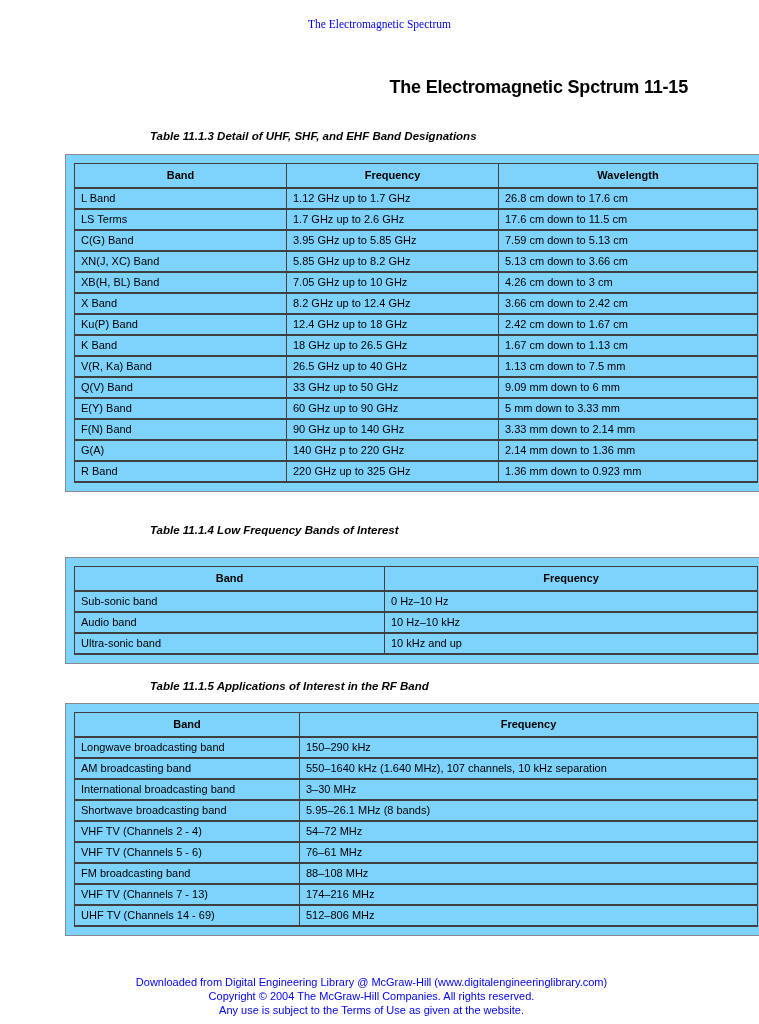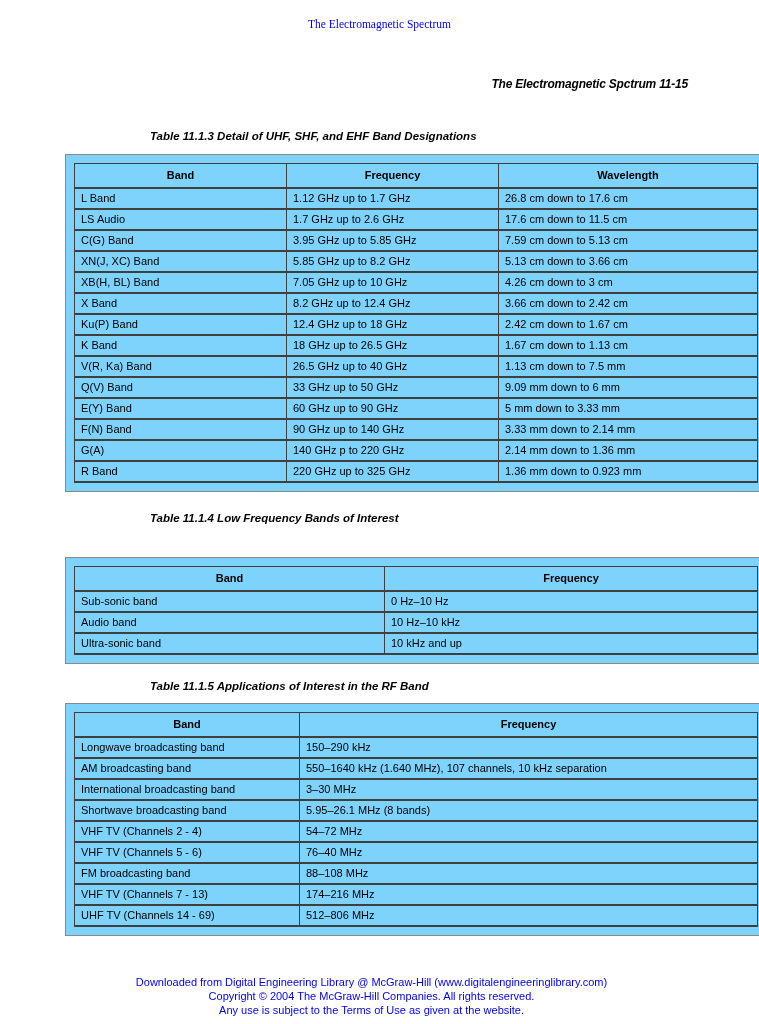--- a/index.html
+++ b/index.html
@@ -23,36 +23,35 @@
     right: 0;
     text-align: center;
     font-size: 11.5px;
     color: #0000ee;
     font-family: Liberation Serif, serif;
   }
   .running-head {
     position: absolute;
     top: 77px;
     right: 71px;
-    font-size: 12px;
+    font-size: 18px;
     font-weight: bold;
     color: #000000;
     letter-spacing: -0.2px;
-    font-style: italic;
   }
   .tbl-title {
     position: absolute;
     left: 150px;
     font-size: 11.5px;
     font-weight: bold;
     color: #000000;
     font-style: italic;
   }
   #t1-title { top: 130px; }
-  #t2-title { top: 512px; }
+  #t2-title { top: 524px; }
   #t3-title { top: 680px; }
   .tblwrap {
     position: absolute;
     left: 65px;
     width: 702px;
     border: 1px solid #8a8a8a;
     padding: 8px;
     box-sizing: border-box;
     background: #7dd3fc;
   }
@@ -121,21 +120,21 @@
             <th>Wavelength</th>
           </tr>
         </thead>
       <tbody>
           <tr>
             <td>L Band</td>
             <td>1.12 GHz up to 1.7 GHz</td>
             <td>26.8 cm down to 17.6 cm</td>
           </tr>
           <tr>
-            <td>LS Audio</td>
+            <td>LS Terms</td>
             <td>1.7 GHz up to 2.6 GHz</td>
             <td>17.6 cm down to 11.5 cm</td>
           </tr>
           <tr>
             <td>C(G) Band</td>
             <td>3.95 GHz up to 5.85 GHz</td>
             <td>7.59 cm down to 5.13 cm</td>
           </tr>
           <tr>
             <td>XN(J, XC) Band</td>
@@ -257,21 +256,21 @@
           <tr>
             <td>Shortwave broadcasting band</td>
             <td>5.95–26.1 MHz (8 bands)</td>
           </tr>
           <tr>
             <td>VHF TV (Channels 2 - 4)</td>
             <td>54–72 MHz</td>
           </tr>
           <tr>
             <td>VHF TV (Channels 5 - 6)</td>
-            <td>76–40 MHz</td>
+            <td>76–61 MHz</td>
           </tr>
           <tr>
             <td>FM broadcasting band</td>
             <td>88–108 MHz</td>
           </tr>
           <tr>
             <td>VHF TV (Channels 7 - 13)</td>
             <td>174–216 MHz</td>
           </tr>
           <tr>

